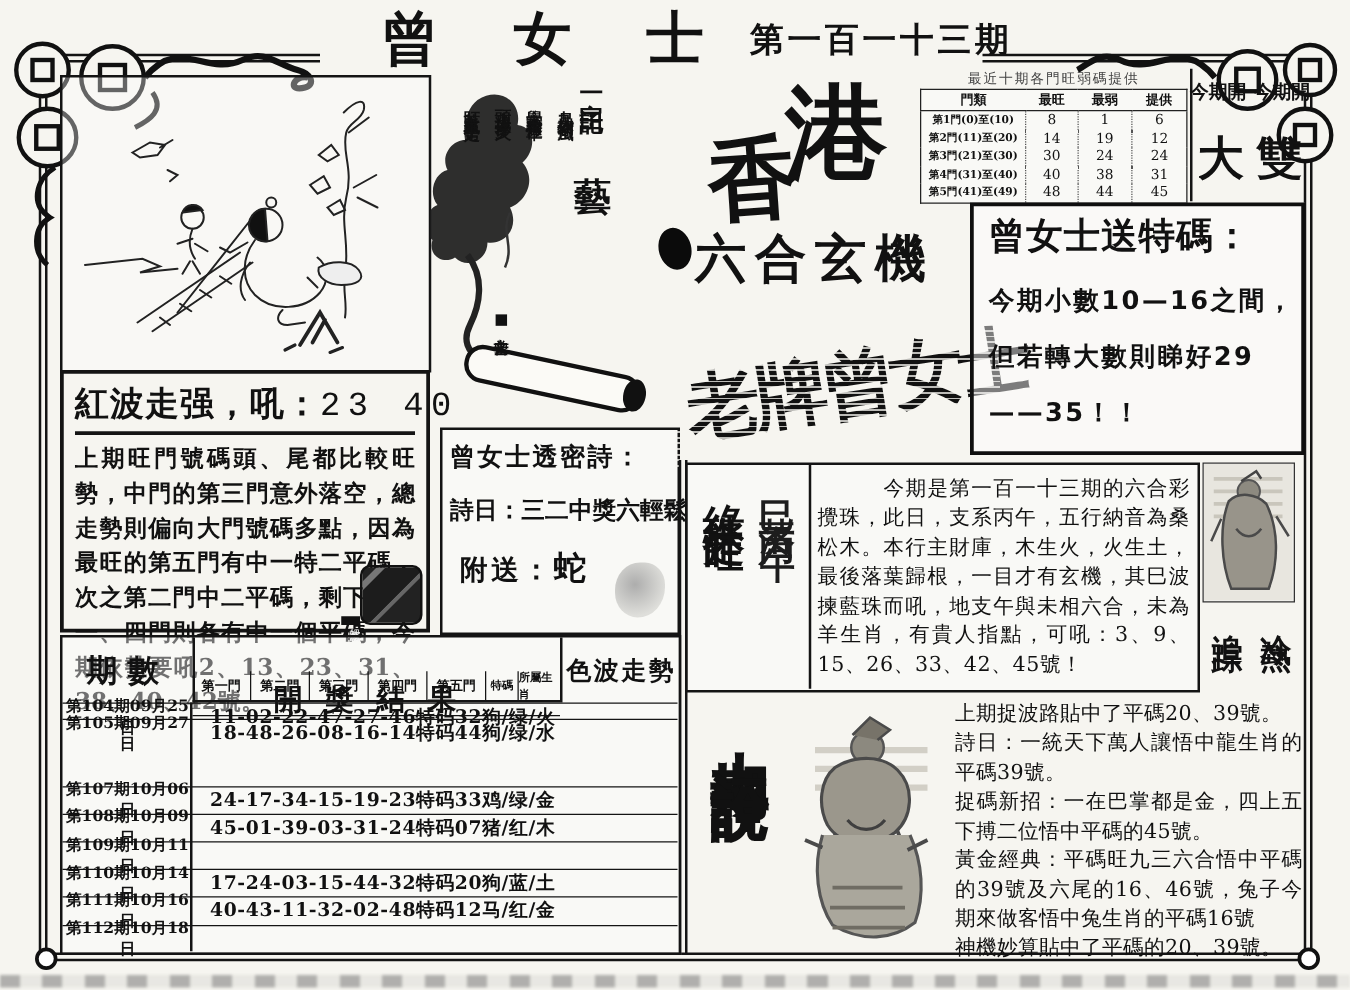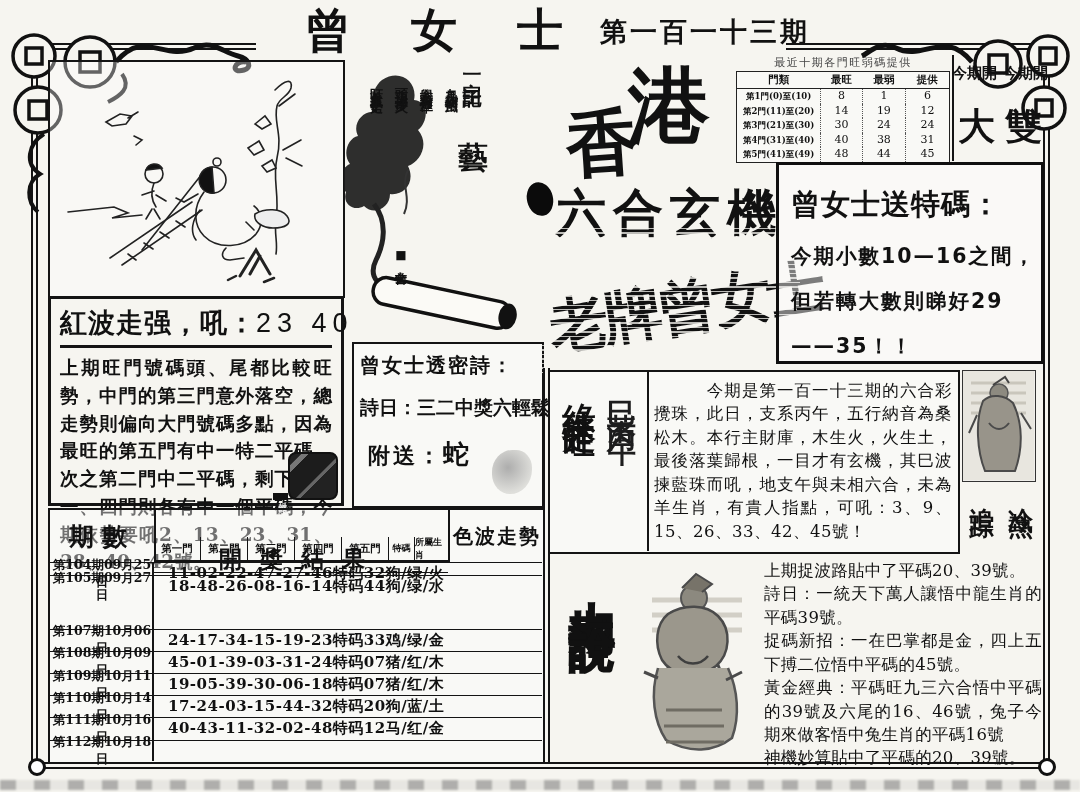--- a/index.html
+++ b/index.html
@@ -26,21 +26,21 @@
   .frameR{left:1043px;top:50px;height:714px;}
   .frameB{left:31px;top:762px;width:1018px;}
   .rodend{width:12px;height:12px;border:3px solid #111;border-radius:50%;background:#fff;}
 
   
   .cartoon{left:48px;top:60px;width:293px;height:234px;}
 
   
   .redbox{left:48px;top:296px;width:296px;height:210px;padding:6px 9px;box-sizing:border-box;border:3px solid #141414;}
   .redhead{font-size:27px;font-weight:900;letter-spacing:1px;border-bottom:3px solid #141414;padding-bottom:4px;white-space:nowrap;}
-  .rednums{font-weight:400;font-size:27px;letter-spacing:6px;font-family:Liberation Sans, sans-serif;}
+  .rednums{font-weight:400;font-size:27px;letter-spacing:6px;font-family:Liberation Mono, monospace;}
   .redbody{margin-top:6px;font-size:18.5px;font-weight:600;line-height:1.5;text-align:justify;}
   .stamp{right:3px;bottom:3px;display:flex;align-items:flex-end;}
   .stamplabel{background:#111;color:#eee;font-size:9px;width:13px;line-height:1.05;padding:2px 1px;letter-spacing:1px;}
   .stampimg{width:46px;height:44px;border:2px solid #111;border-radius:8px;
     background:linear-gradient(135deg,#222 12%,#777 13% 20%,#1c1c1c 21% 55%,#666 56% 60%,#222 61%);}
 
   
   .rtable{left:48px;top:508px;width:497px;height:256px;border:2.5px solid #141414;box-sizing:border-box;background:rgba(255,255,255,.4);}
   .rt-perhead{left:0;top:0;width:104px;height:52px;border-right:2px solid #141414;display:flex;align-items:center;justify-content:center;font-size:25px;font-weight:900;letter-spacing:8px;}
   .rt-reshead{left:104px;top:0;width:294px;height:27px;display:flex;align-items:center;justify-content:center;font-size:23px;font-weight:900;letter-spacing:18px;border-bottom:1.5px solid #141414;box-sizing:border-box;margin-top:36px;}
@@ -67,42 +67,42 @@
   .secret .t{font-size:20px;font-weight:700;letter-spacing:2px;white-space:nowrap;}
   .secret .l1{margin-top:16px;font-size:19px;font-weight:900;white-space:nowrap;font-family:"DejaVu Sans",sans-serif;}
   .secret .l2{margin-top:16px;font-size:22px;font-weight:700;letter-spacing:3px;padding-left:8px;}
   .secret .l2 b{font-size:26px;}
   .inksmudge{left:492px;top:450px;width:40px;height:44px;border-radius:50% 40% 55% 45%;background:radial-gradient(circle at 40% 40%,#9a9a9a,#d8d8d4 70%);opacity:.8;}
 
   
   .hk1{left:566px;top:96px;font-size:72px;font-weight:900;transform:rotate(-4deg);}
   .hk2{left:628px;top:52px;font-size:82px;font-weight:900;}
   .dotblob{left:527px;top:182px;width:26px;height:34px;background:#0b0b0b;border-radius:50%;transform:rotate(-14deg);}
-  .slogan{left:556px;top:180px;font-size:50px;font-weight:900;letter-spacing:7px;white-space:nowrap;}
+  .slogan{left:556px;top:180px;font-size:41px;font-weight:900;letter-spacing:7px;white-space:nowrap;}
   .brand{left:548px;top:268px;font-size:59px;font-weight:900;letter-spacing:-4px;transform:rotate(-9deg);white-space:nowrap;}
   .brandwrap{left:540px;top:225px;width:250px;height:150px;overflow:visible;}
   .brandwrap::after{content:"";position:absolute;left:0;top:0;width:260px;height:150px;
     background:repeating-linear-gradient(180deg,rgba(246,245,240,0) 0 3px,rgba(246,245,240,.75) 3px 4.5px);pointer-events:none;}
 
   
   .stats{left:736px;top:55px;width:214px;height:106px;}
   .stats .cap{font-size:11px;letter-spacing:1.5px;color:#444;text-align:center;filter:blur(.4px);white-space:nowrap;}
   .stats table{border-collapse:collapse;width:100%;margin-top:1px;border:1.5px solid #222;background:rgba(255,255,255,.4);}
   .stats th{font-size:10.5px;font-weight:700;border-bottom:1.5px solid #222;padding:1px 0;}
   .stats td{font-size:11px;text-align:center;padding:0;border-right:1px dotted #555;line-height:14.5px;}
   .stats td.g{font-size:8.5px;white-space:nowrap;font-weight:700;letter-spacing:0;margin-left:24px;}
   .statsdiv{left:952px;top:55px;height:106px;width:0;border-left:2px solid #141414;}
 
   
   .today1{left:954px;top:64px;width:92px;display:flex;align-items:center;justify-content:center;gap:3px;font-size:15px;font-weight:900;white-space:nowrap;}
   .todaybar{width:4px;height:17px;background:#0b0b0b;}
   .today2{left:954px;top:102px;width:92px;display:flex;justify-content:space-between;padding:0 4px;box-sizing:border-box;font-size:37px;font-weight:900;}
 
   
-  .special{left:776px;top:162px;width:268px;height:202px;border:3.5px solid #0f0f0f;box-sizing:border-box;padding:20px 12px;background:rgba(255,255,255,.45);}
+  .special{left:776px;top:162px;width:268px;height:202px;border:3.5px solid #0f0f0f;box-sizing:border-box;padding:4px 12px;background:rgba(255,255,255,.45);}
   .special .t{font-size:29px;font-weight:900;letter-spacing:1px;white-space:nowrap;font-family:"DejaVu Sans",sans-serif;}
   .special .ln{font-size:20.5px;font-weight:800;margin-top:17px;letter-spacing:2px;white-space:nowrap;font-family:"DejaVu Sans",sans-serif;}
 
   
   .green{left:548px;top:370px;width:412px;height:184px;border:2.5px solid #141414;box-sizing:border-box;background:rgba(255,255,255,.4);}
   .ghl1{left:6px;top:4px;height:172px;font-size:33px;font-weight:900;letter-spacing:9px;}
   .ghl2{left:52px;top:6px;height:170px;font-size:29px;font-weight:700;letter-spacing:12px;color:#1d1d1d;filter:blur(.3px);}
   .gdiv{left:97px;top:0;height:179px;width:0;border-left:2px solid #141414;}
   .gbody{left:104px;top:7px;width:298px;font-size:16.5px;line-height:1.42;text-align:justify;text-indent:3.2em;letter-spacing:.5px;}
 
@@ -369,21 +369,20 @@
   <div class="trow" style="top:118.6px;">
       <span class="per">第107期10月06日</span>
       <span class="res">24-17-34-15-19-23特码33鸡/绿/金</span>
     </div>
   <div class="trow" style="top:140.8px;">
       <span class="per">第108期10月09日</span>
       <span class="res">45-01-39-03-31-24特码07猪/红/木</span>
     </div>
   <div class="trow" style="top:163px;">
       <span class="per">第109期10月11日</span>
-      <span class="res">19-05-39-30-06-18特码07猪/红/木</span>
     </div>
   <div class="trow" style="top:185.2px;">
       <span class="per">第110期10月14日</span>
       <span class="res">17-24-03-15-44-32特码20狗/蓝/土</span>
     </div>
   <div class="trow" style="top:207.4px;">
       <span class="per">第111期10月16日</span>
       <span class="res">40-43-11-32-02-48特码12马/红/金</span>
     </div>
   <div class="trow" style="top:229.6px;">

